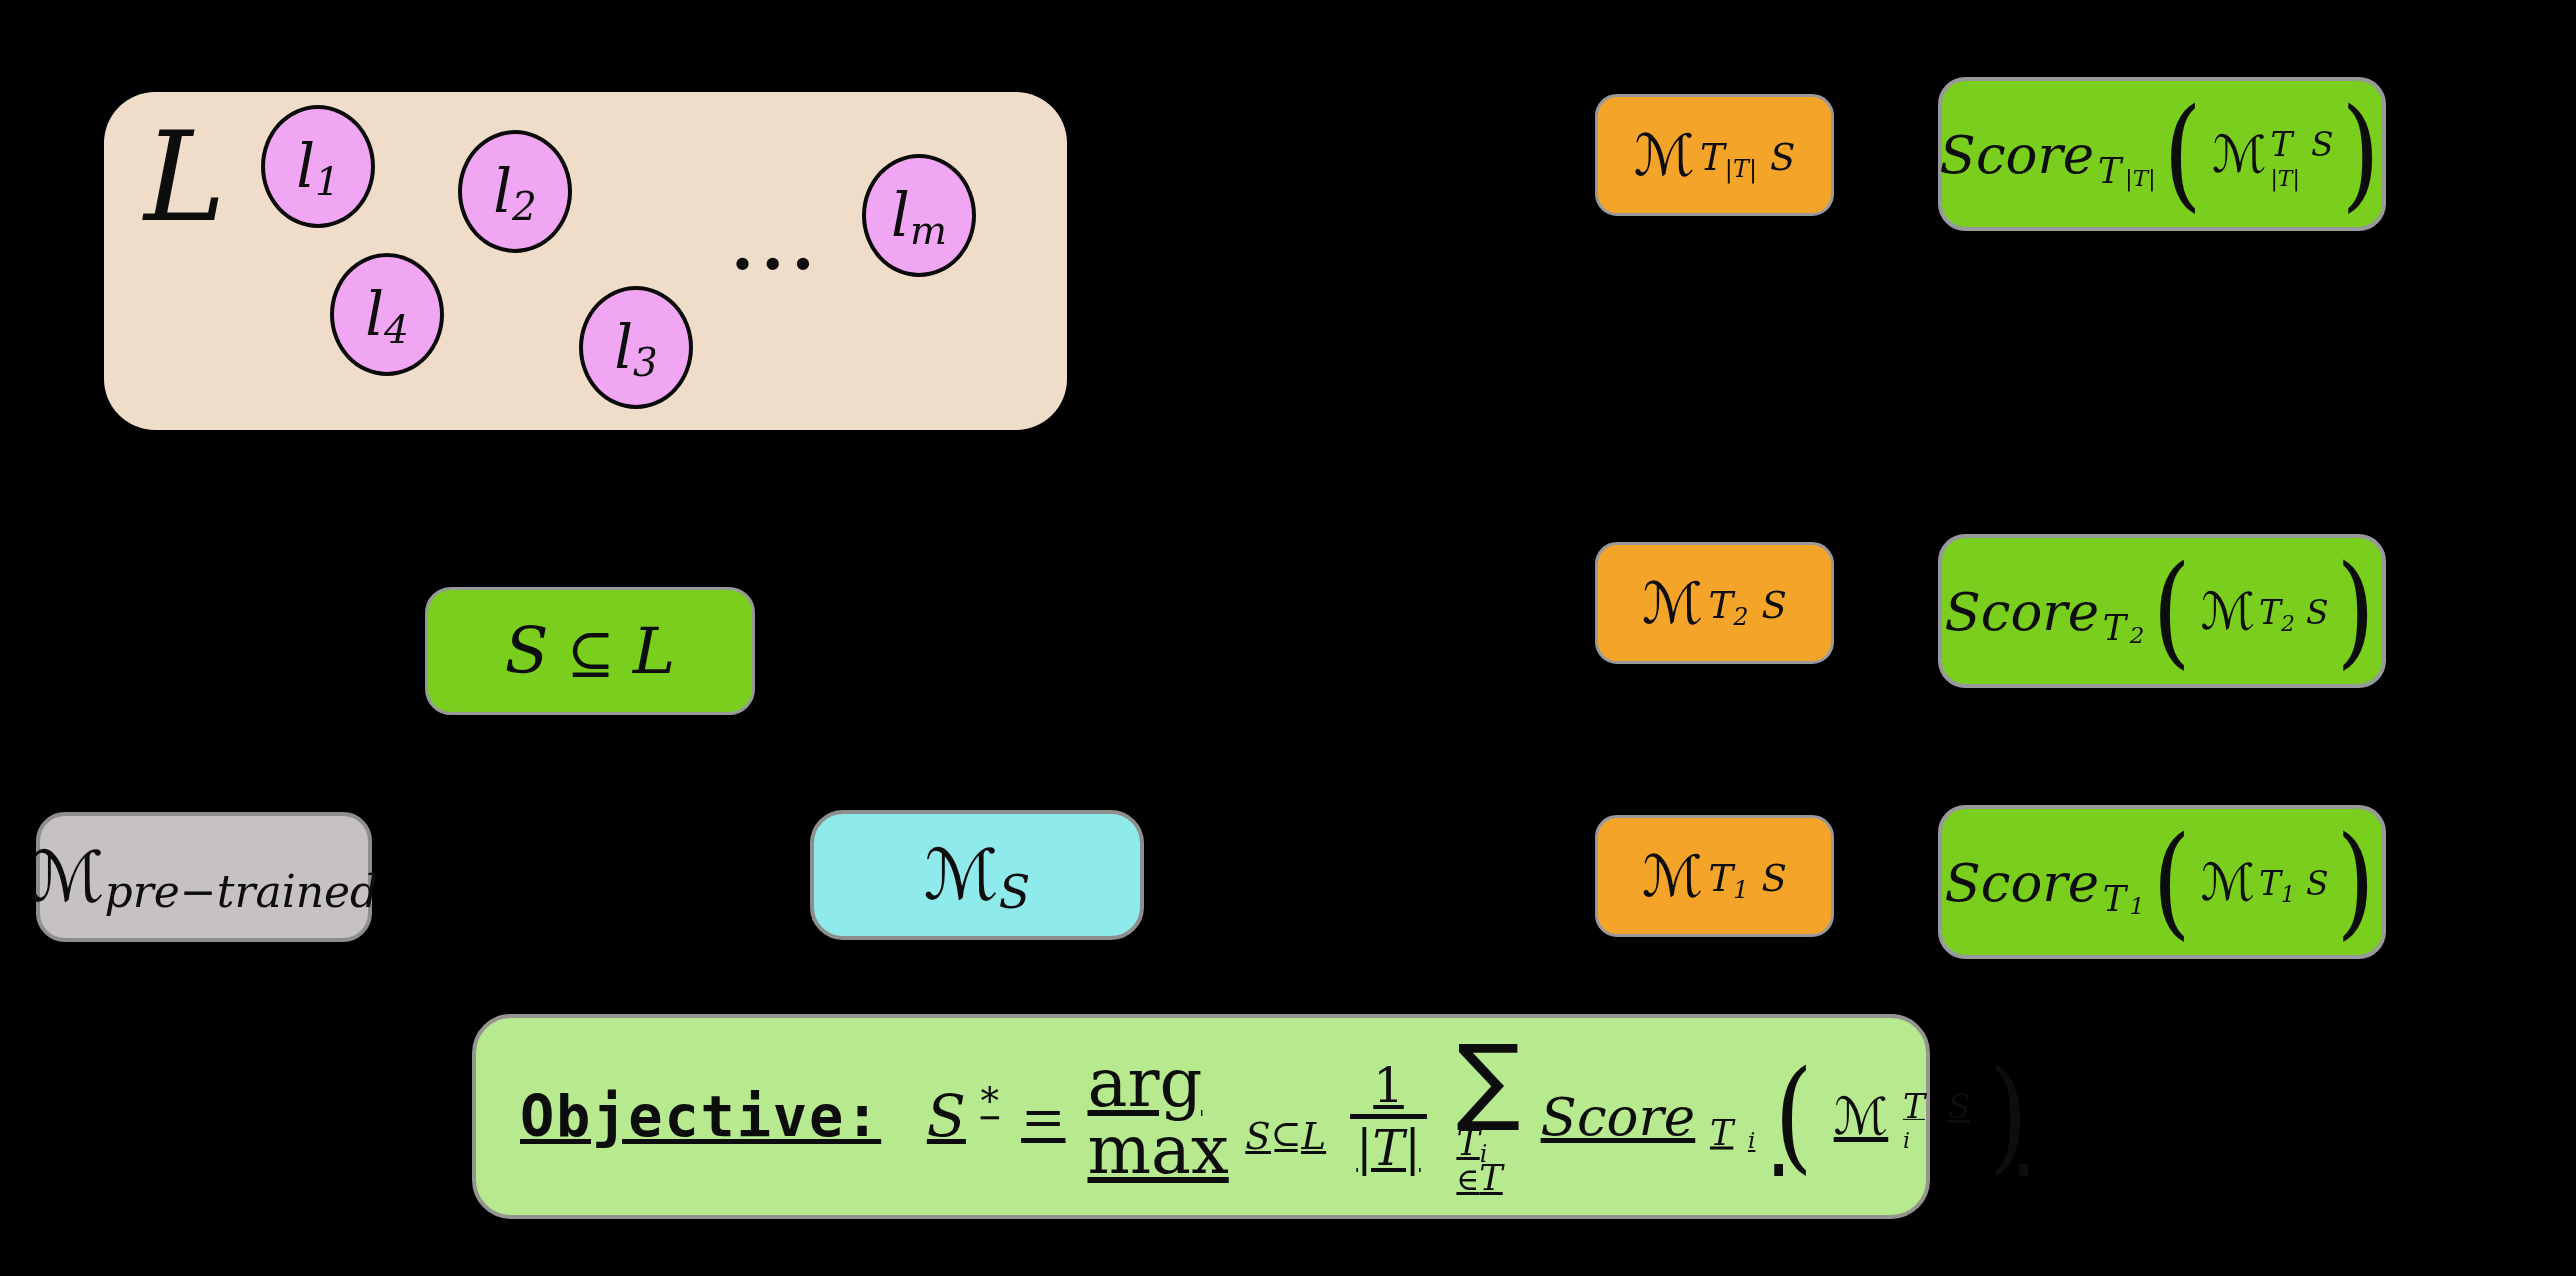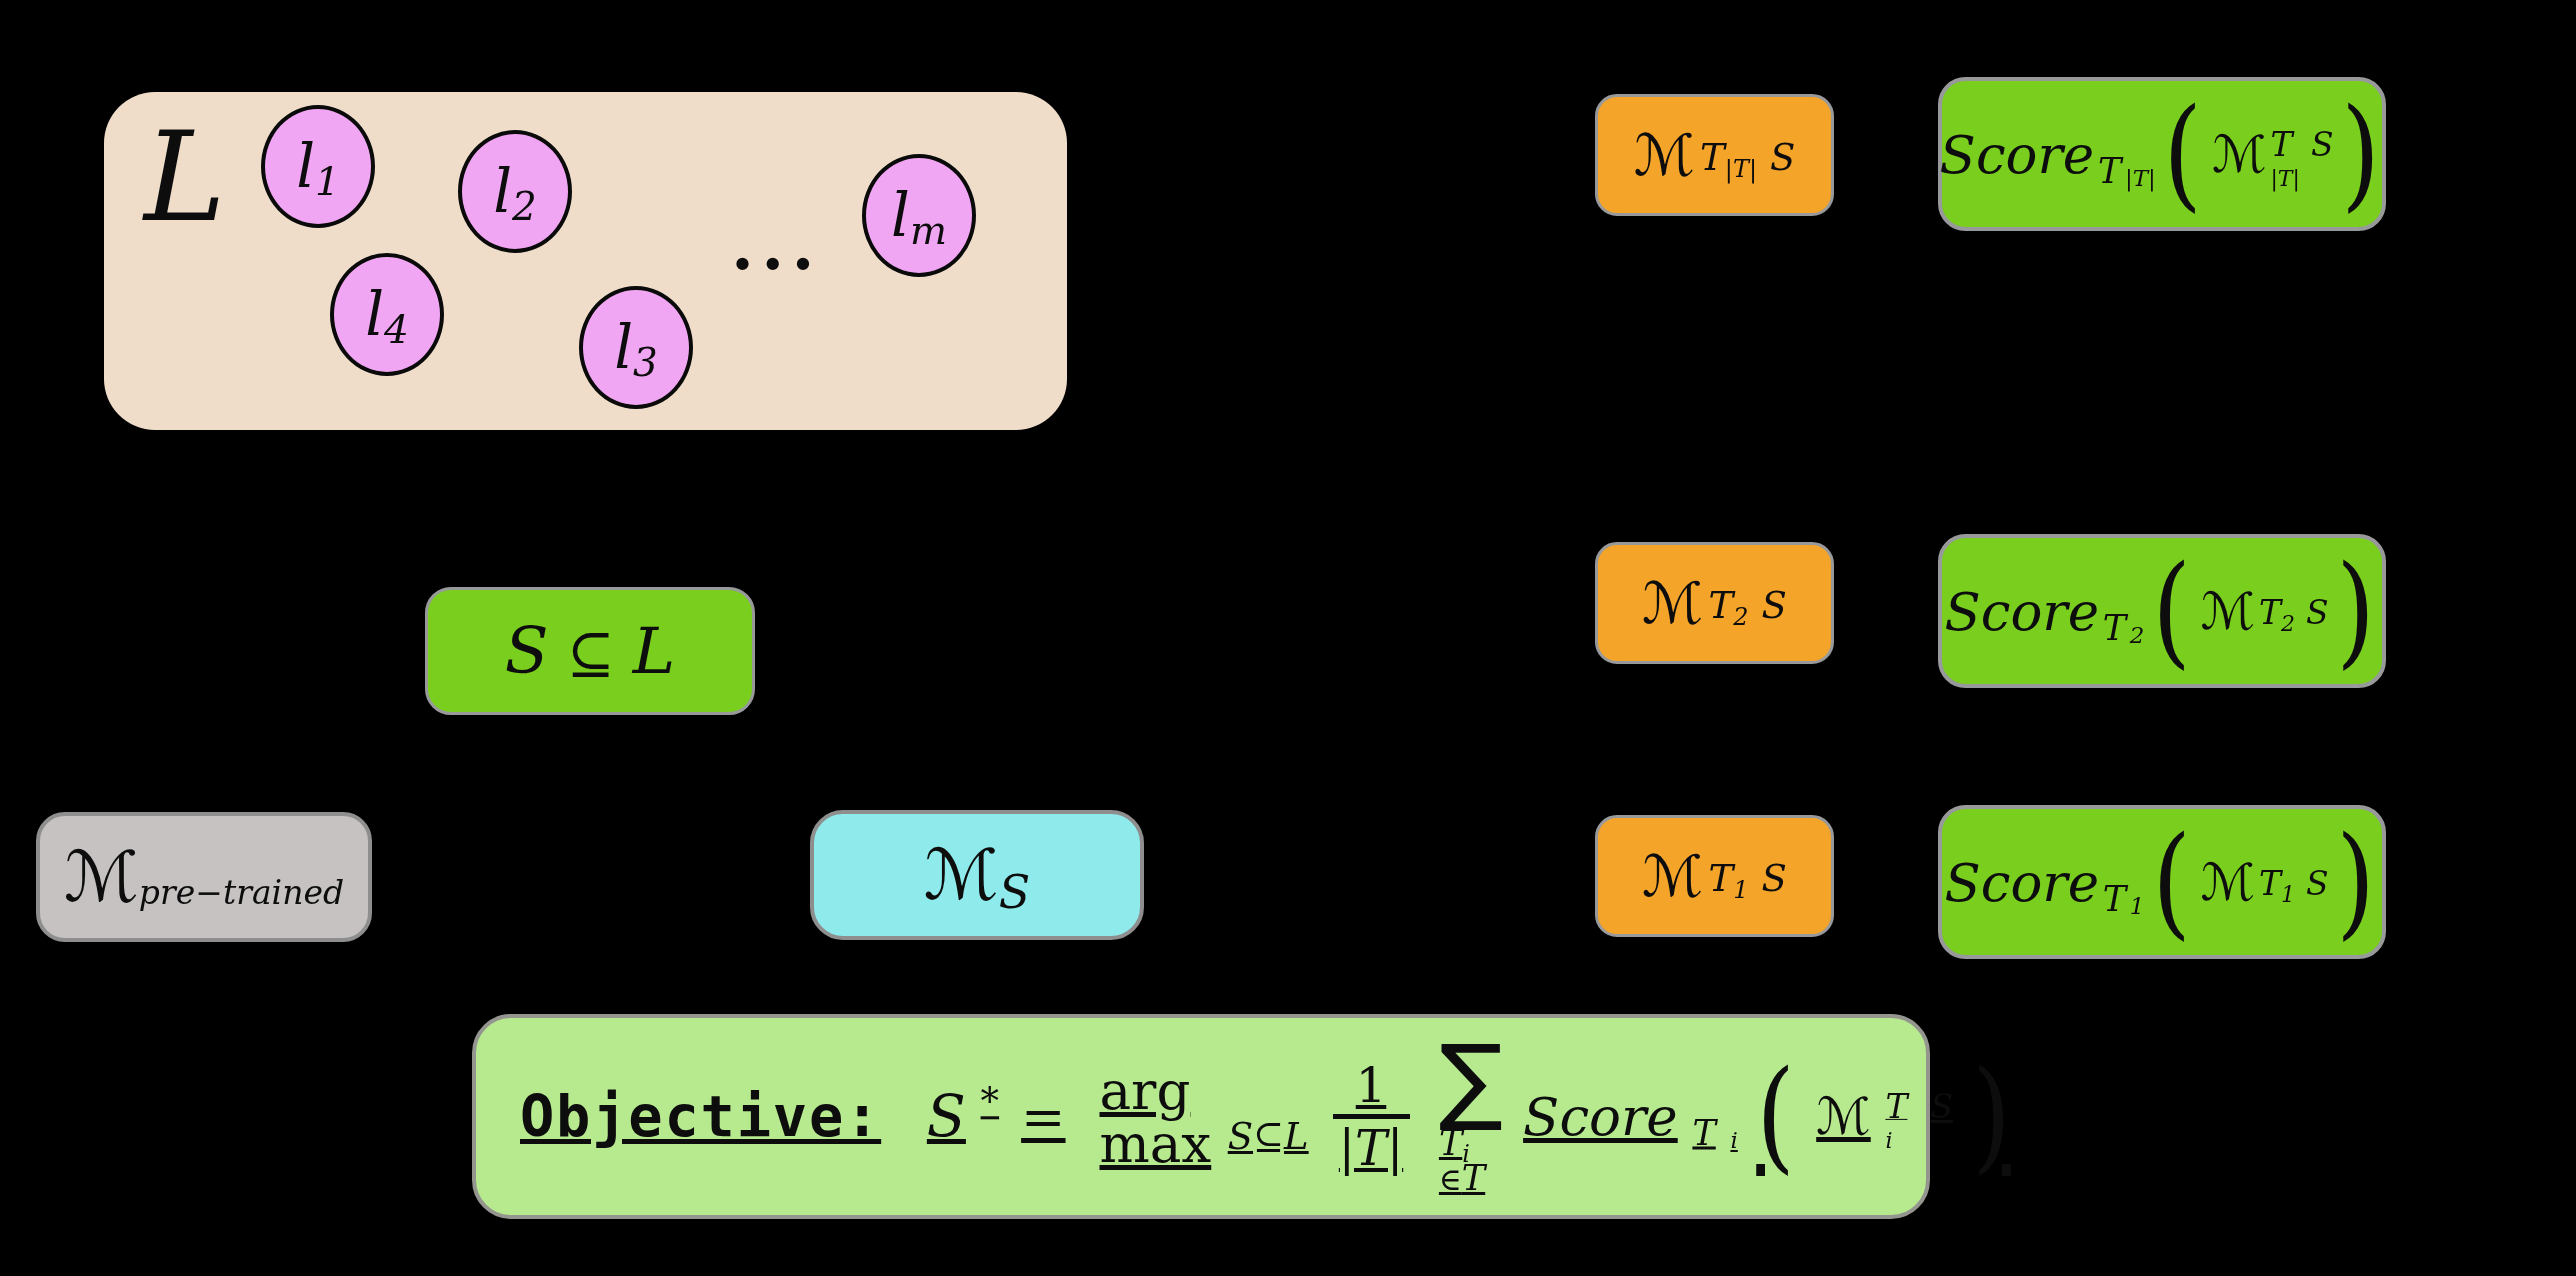--- a/index.html
+++ b/index.html
@@ -55,21 +55,21 @@
   .pretrained-box{
     left:36px;top:812px;width:336px;height:130px;
     background:var(--gray-fill);border:4.6px solid var(--gray-border);border-radius:29px;
   }
   .cyan-box{
     left:810px;top:810px;width:334px;height:130px;
     background:var(--cyan);border:4.6px solid var(--gray-border);border-radius:33px;
   }
   .mscript{font-family:"DejaVu Sans","DejaVu Serif",sans-serif;line-height:1;}
   .pretrained-box .mscript,.cyan-box .mscript{font-size:70px;}
-  .pretrained-box .bsub{font-size:33px;font-style:italic;transform:translateY(14.7px);display:inline-block;line-height:1;}
+  .pretrained-box .bsub{font-size:44px;font-style:italic;transform:translateY(14.7px);display:inline-block;line-height:1;}
   .cyan-box .bsub{font-size:46px;font-style:italic;transform:translateY(16.5px);display:inline-block;line-height:1;}
   
   .orange-box{
     left:1595px;width:239px;height:122px;
     background:var(--orange);border:3.7px solid var(--box-border);border-radius:22px;
     gap:5.5px;
   }
   .orange-box.row-0{top:94px;}
   .orange-box.row-1{top:542px;}
   .orange-box.row-2{top:815px;}
@@ -103,21 +103,21 @@
     background:var(--objective-fill);border:4.6px solid #94958f;border-radius:39px;
     justify-content:flex-start;padding:0 44px;gap:14.7px;text-decoration:underline;
   }
   .obj-label{
     font-family:"DejaVu Sans Mono","Liberation Mono",monospace;font-weight:bold;
     font-size:57px;letter-spacing:1.8px;margin-right:31px;line-height:1;
   }
   .mvar{font-size:57px;font-style:italic;line-height:1;}
   .sup-star{font-size:37px;display:inline-block;transform:translateY(-14.7px);line-height:1;}
   .eq{font-size:53px;line-height:1;margin:0 7.3px;}
-  .opname{font-size:53px;line-height:1;margin-left:12px;}
+  .opname{font-size:67px;line-height:1;}
   .opsub{font-size:37px;font-style:italic;line-height:1;display:inline-block;transform:translateY(20px);margin-left:1.8px;}
   .frac{display:inline-flex;flex-direction:column;align-items:center;gap:5.5px;margin:0 9.2px;}
   .frac .num{font-size:48px;line-height:1;}
   .frac .bar{width:77px;height:4.6px;background:var(--ink);}
   .frac .den{font-size:48px;font-style:italic;line-height:1;}
   .sum{display:inline-flex;flex-direction:column;align-items:center;margin:0 5.5px;}
   .sum .sigma{font-family:"DejaVu Sans",sans-serif;font-size:95px;line-height:0.9;}
   .sum .limits{font-size:35px;font-style:italic;line-height:1;margin-top:3.7px;}
   .sum .limits .isub{font-size:24px;display:inline-block;transform:translateY(7.3px);}
   .sum .limits .rel{font-style:normal;font-size:31px;}

